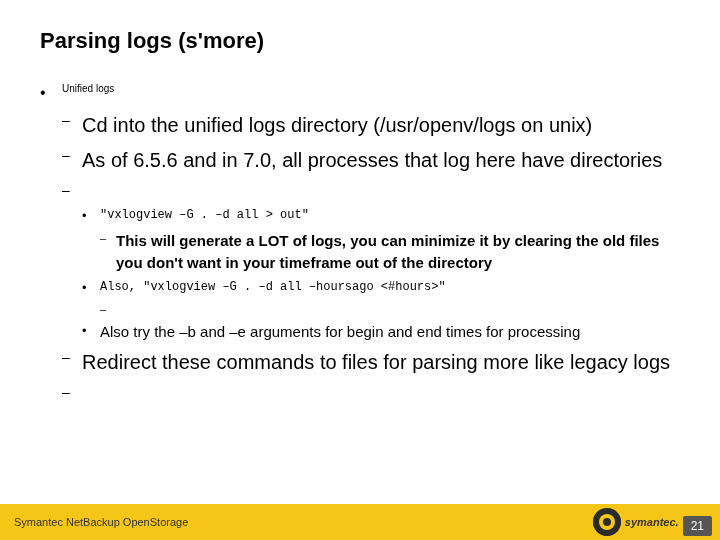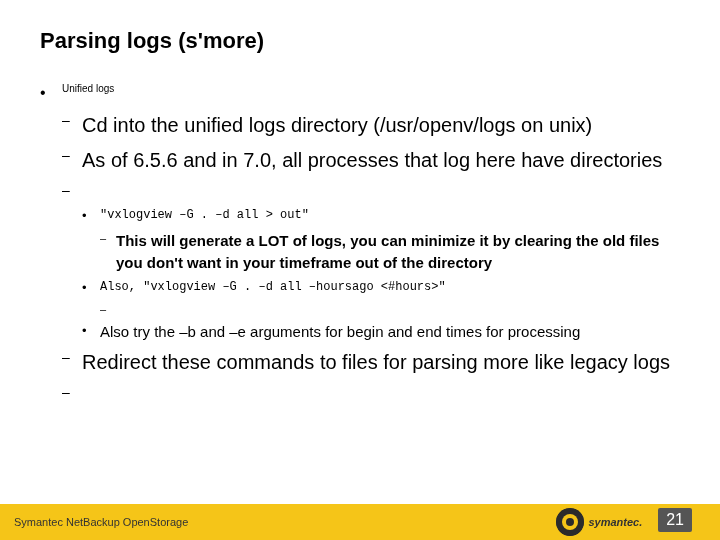--- a/index.html
+++ b/index.html
@@ -133,32 +133,32 @@
     .footer {
       position: absolute;
       bottom: 0;
       left: 0;
       right: 0;
       height: 36px;
       background: #f5c518;
       display: flex;
       align-items: center;
       justify-content: space-between;
-      padding: 0 28px 0 14px;
+      padding: 0 8px 0 14px;
     }
 
     .footer-text {
       font-size: 11px;
       color: #333333;
     }
 
     .footer-right {
       display: flex;
-      align-items: flex-start;
-      gap: 16px;
+      align-items: flex-end;
+      gap: 4px;
     }
 
     .symantec-logo {
       display: flex;
       align-items: center;
       gap: 4px;
     }
 
     .symantec-circle {
       width: 28px;
@@ -174,21 +174,21 @@
     .symantec-text {
       font-size: 11px;
       font-style: italic;
       color: #333333;
       font-weight: bold;
     }
 
     .page-num {
       background: #555555;
       color: #ffffff;
-      font-size: 16px;
+      font-size: 12px;
       padding: 3px 8px;
       border-radius: 2px;
       min-width: 28px;
       text-align: center;
     }
   </style>
 </head>
 <body>
 
 <div class="slide">

